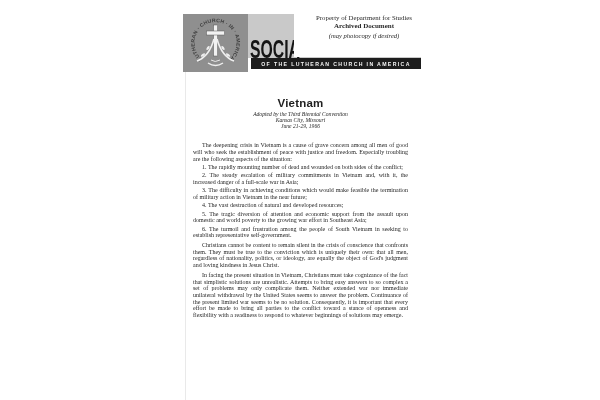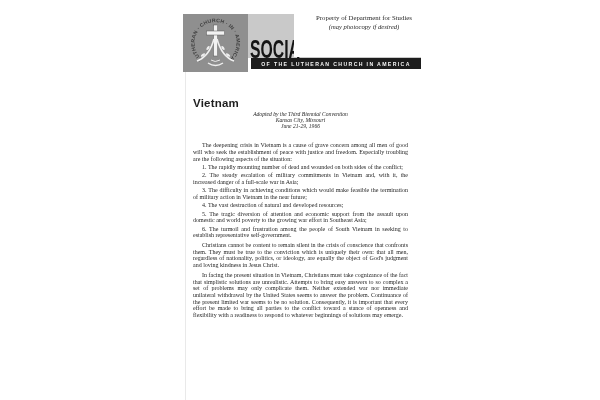--- a/index.html
+++ b/index.html
@@ -51,21 +51,21 @@
   .stamp-l3{font-size:7px;line-height:9px;font-weight:bold;letter-spacing:0.4px;}
   .stamp-l4{font-size:6.6px;line-height:9px;font-style:italic;}
   
   .doc-body{
     position:absolute;left:193px;top:97px;width:215px;
     font-size:6px;line-height:6.7px;text-align:justify;color:#1f1f1f;
   }
   .doc-title{
     font-family:"Liberation Sans", sans-serif;
     font-weight:bold;font-size:11.5px;line-height:12px;
-    text-align:left;letter-spacing:0.2px;margin:0;
+    text-align:center;letter-spacing:0.2px;margin:0;
   }
   .doc-subtitle{
     margin-top:2px;text-align:center;
     font-style:italic;font-size:5.6px;line-height:6.1px;
   }
   .intro{margin-top:13px;text-indent:9px;}
   .item{margin-top:1.6px;text-indent:9px;}
   .para{margin-top:3px;text-indent:9px;}
   .seal-svg{display:block;width:65px;height:58px;}
 </style>
@@ -94,20 +94,21 @@
     <path d="M 28,46 q 4,3 9,0" fill="none" stroke="#e8e8e8" stroke-width="1"></path>
   </svg>
 </div>
 
 <div class="gray-band"></div>
 
 <div class="masthead">SOCIA</div>
 
 <div class="stamp-box">
   <div class="stamp-l1">Property of Department for Studies</div>
+  <div class="stamp-l2">Archived Document</div>
   <div class="stamp-l4">(may photocopy if desired)</div>
 </div>
 
 <div class="letterhead-bar">
   <span>OF THE LUTHERAN CHURCH IN AMERICA</span>
 </div>
 
 <div class="doc-body">
   <h1 class="doc-title">Vietnam</h1>
   <div class="doc-subtitle">

